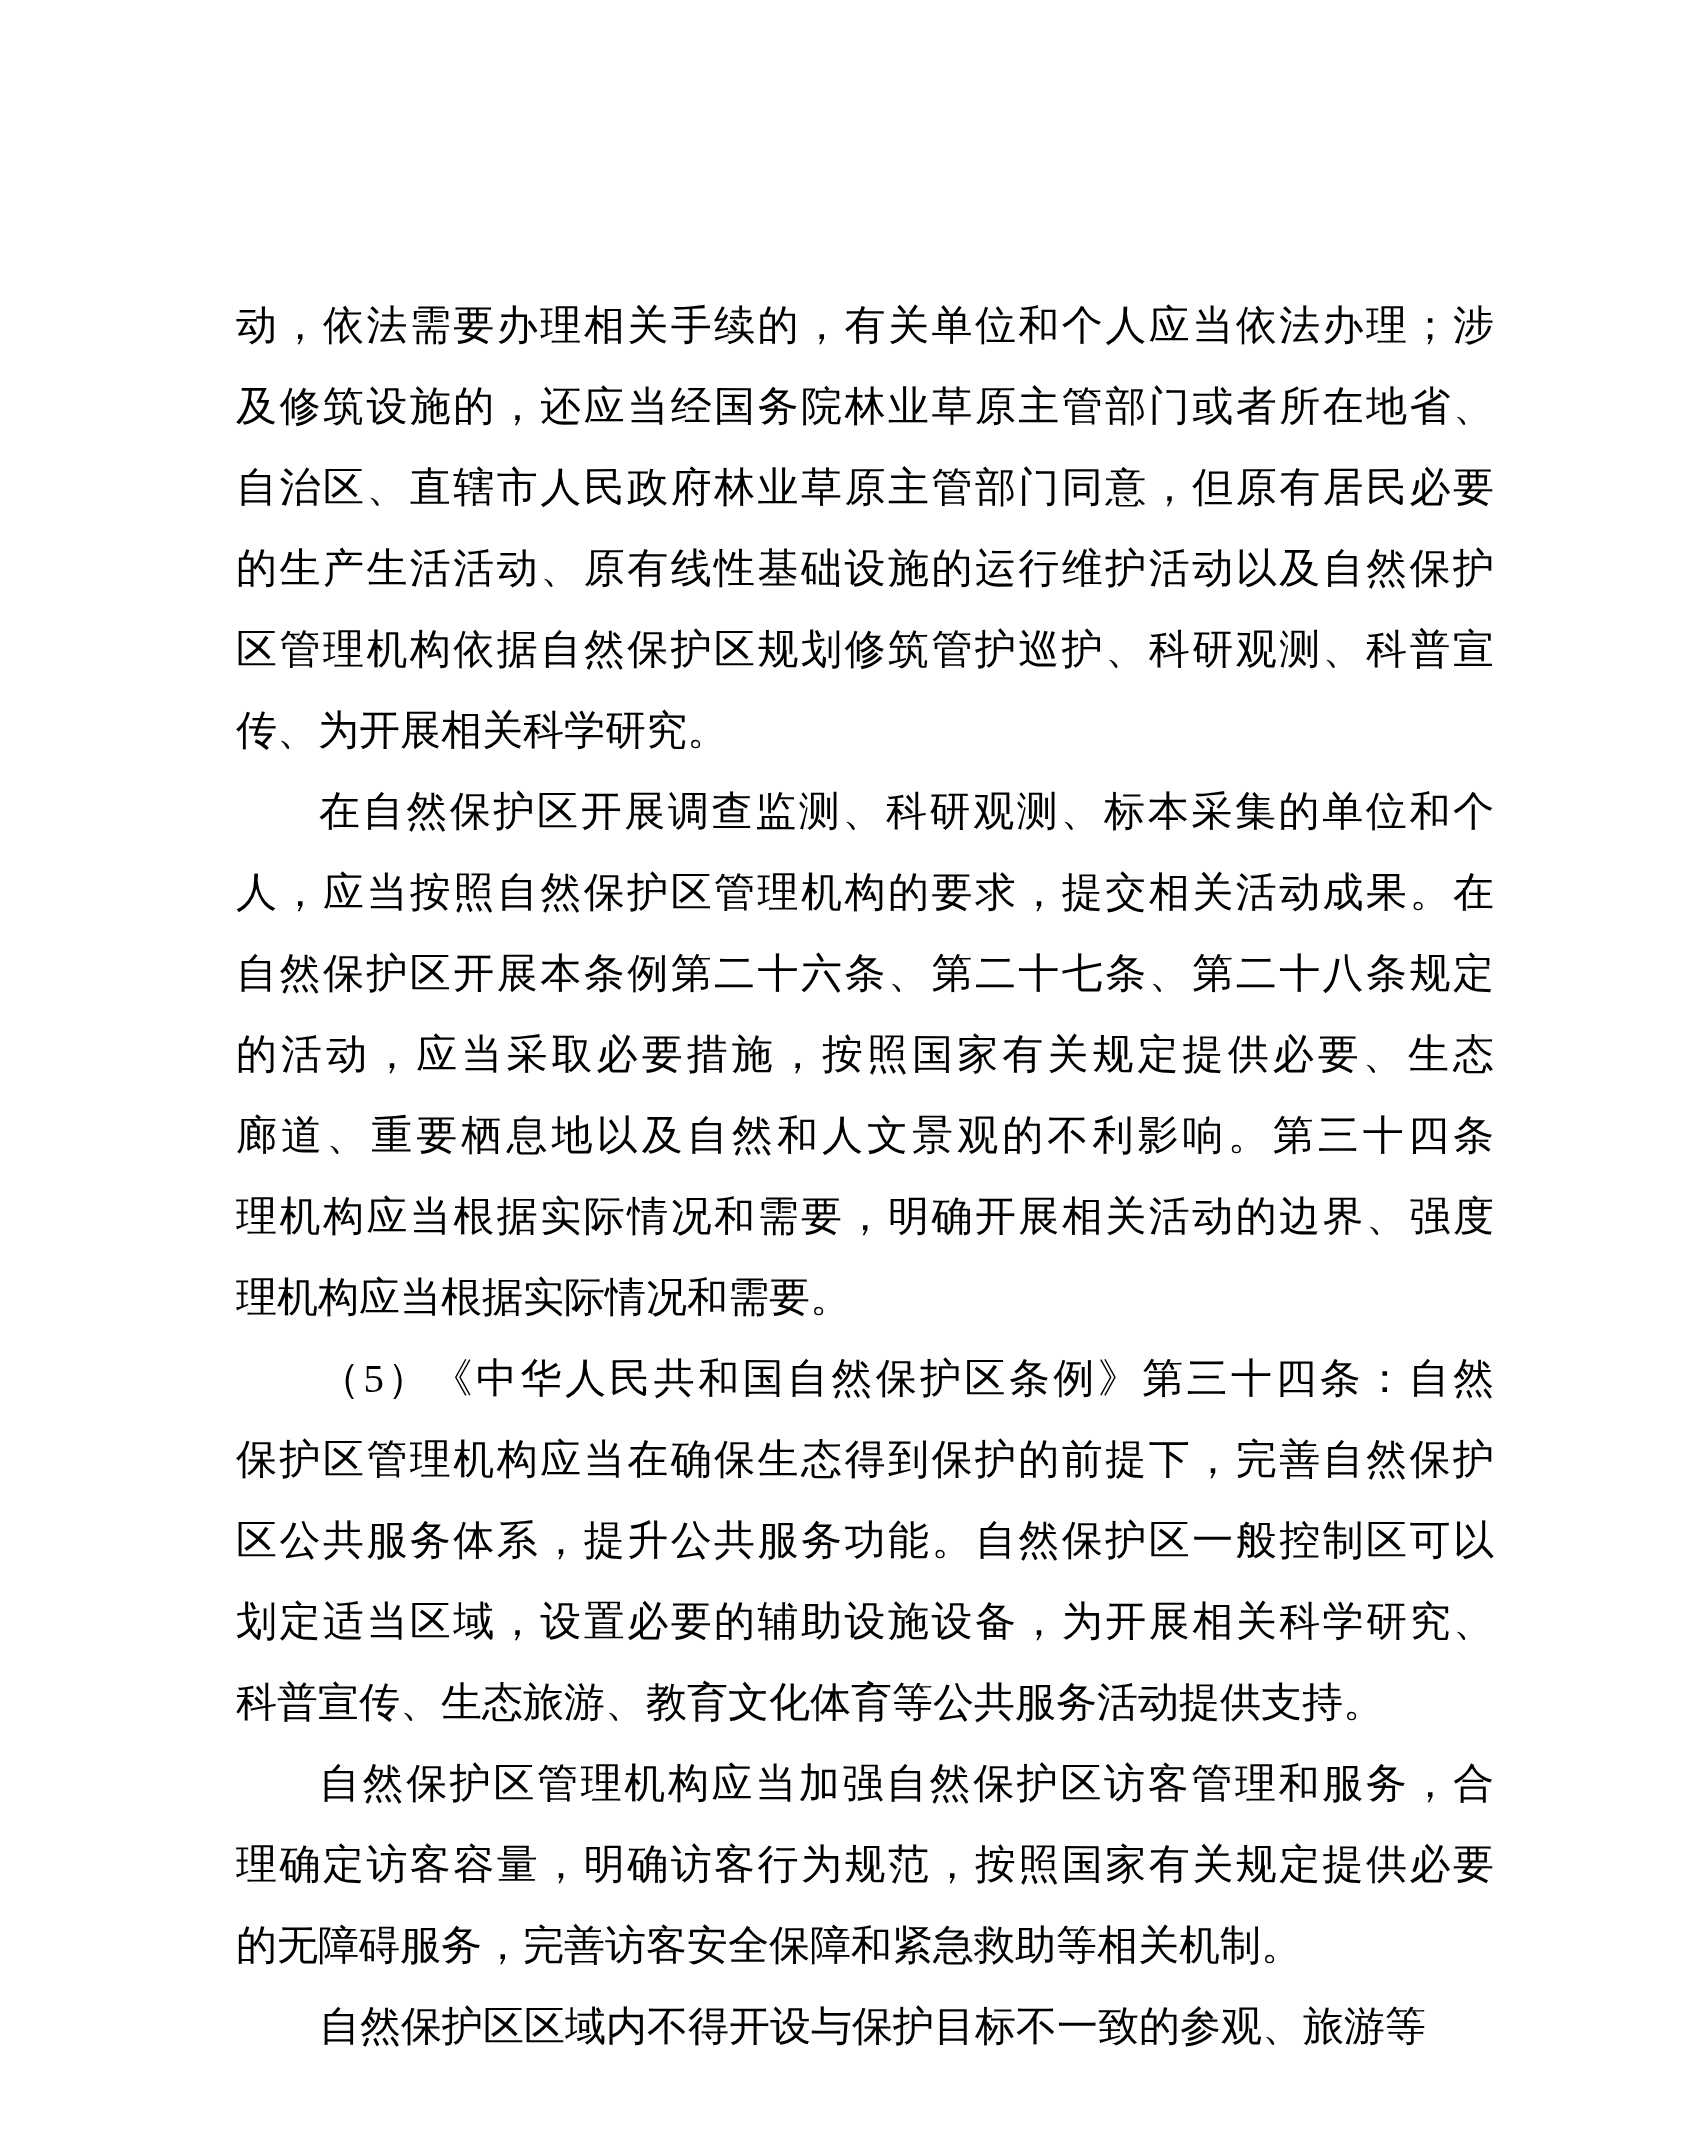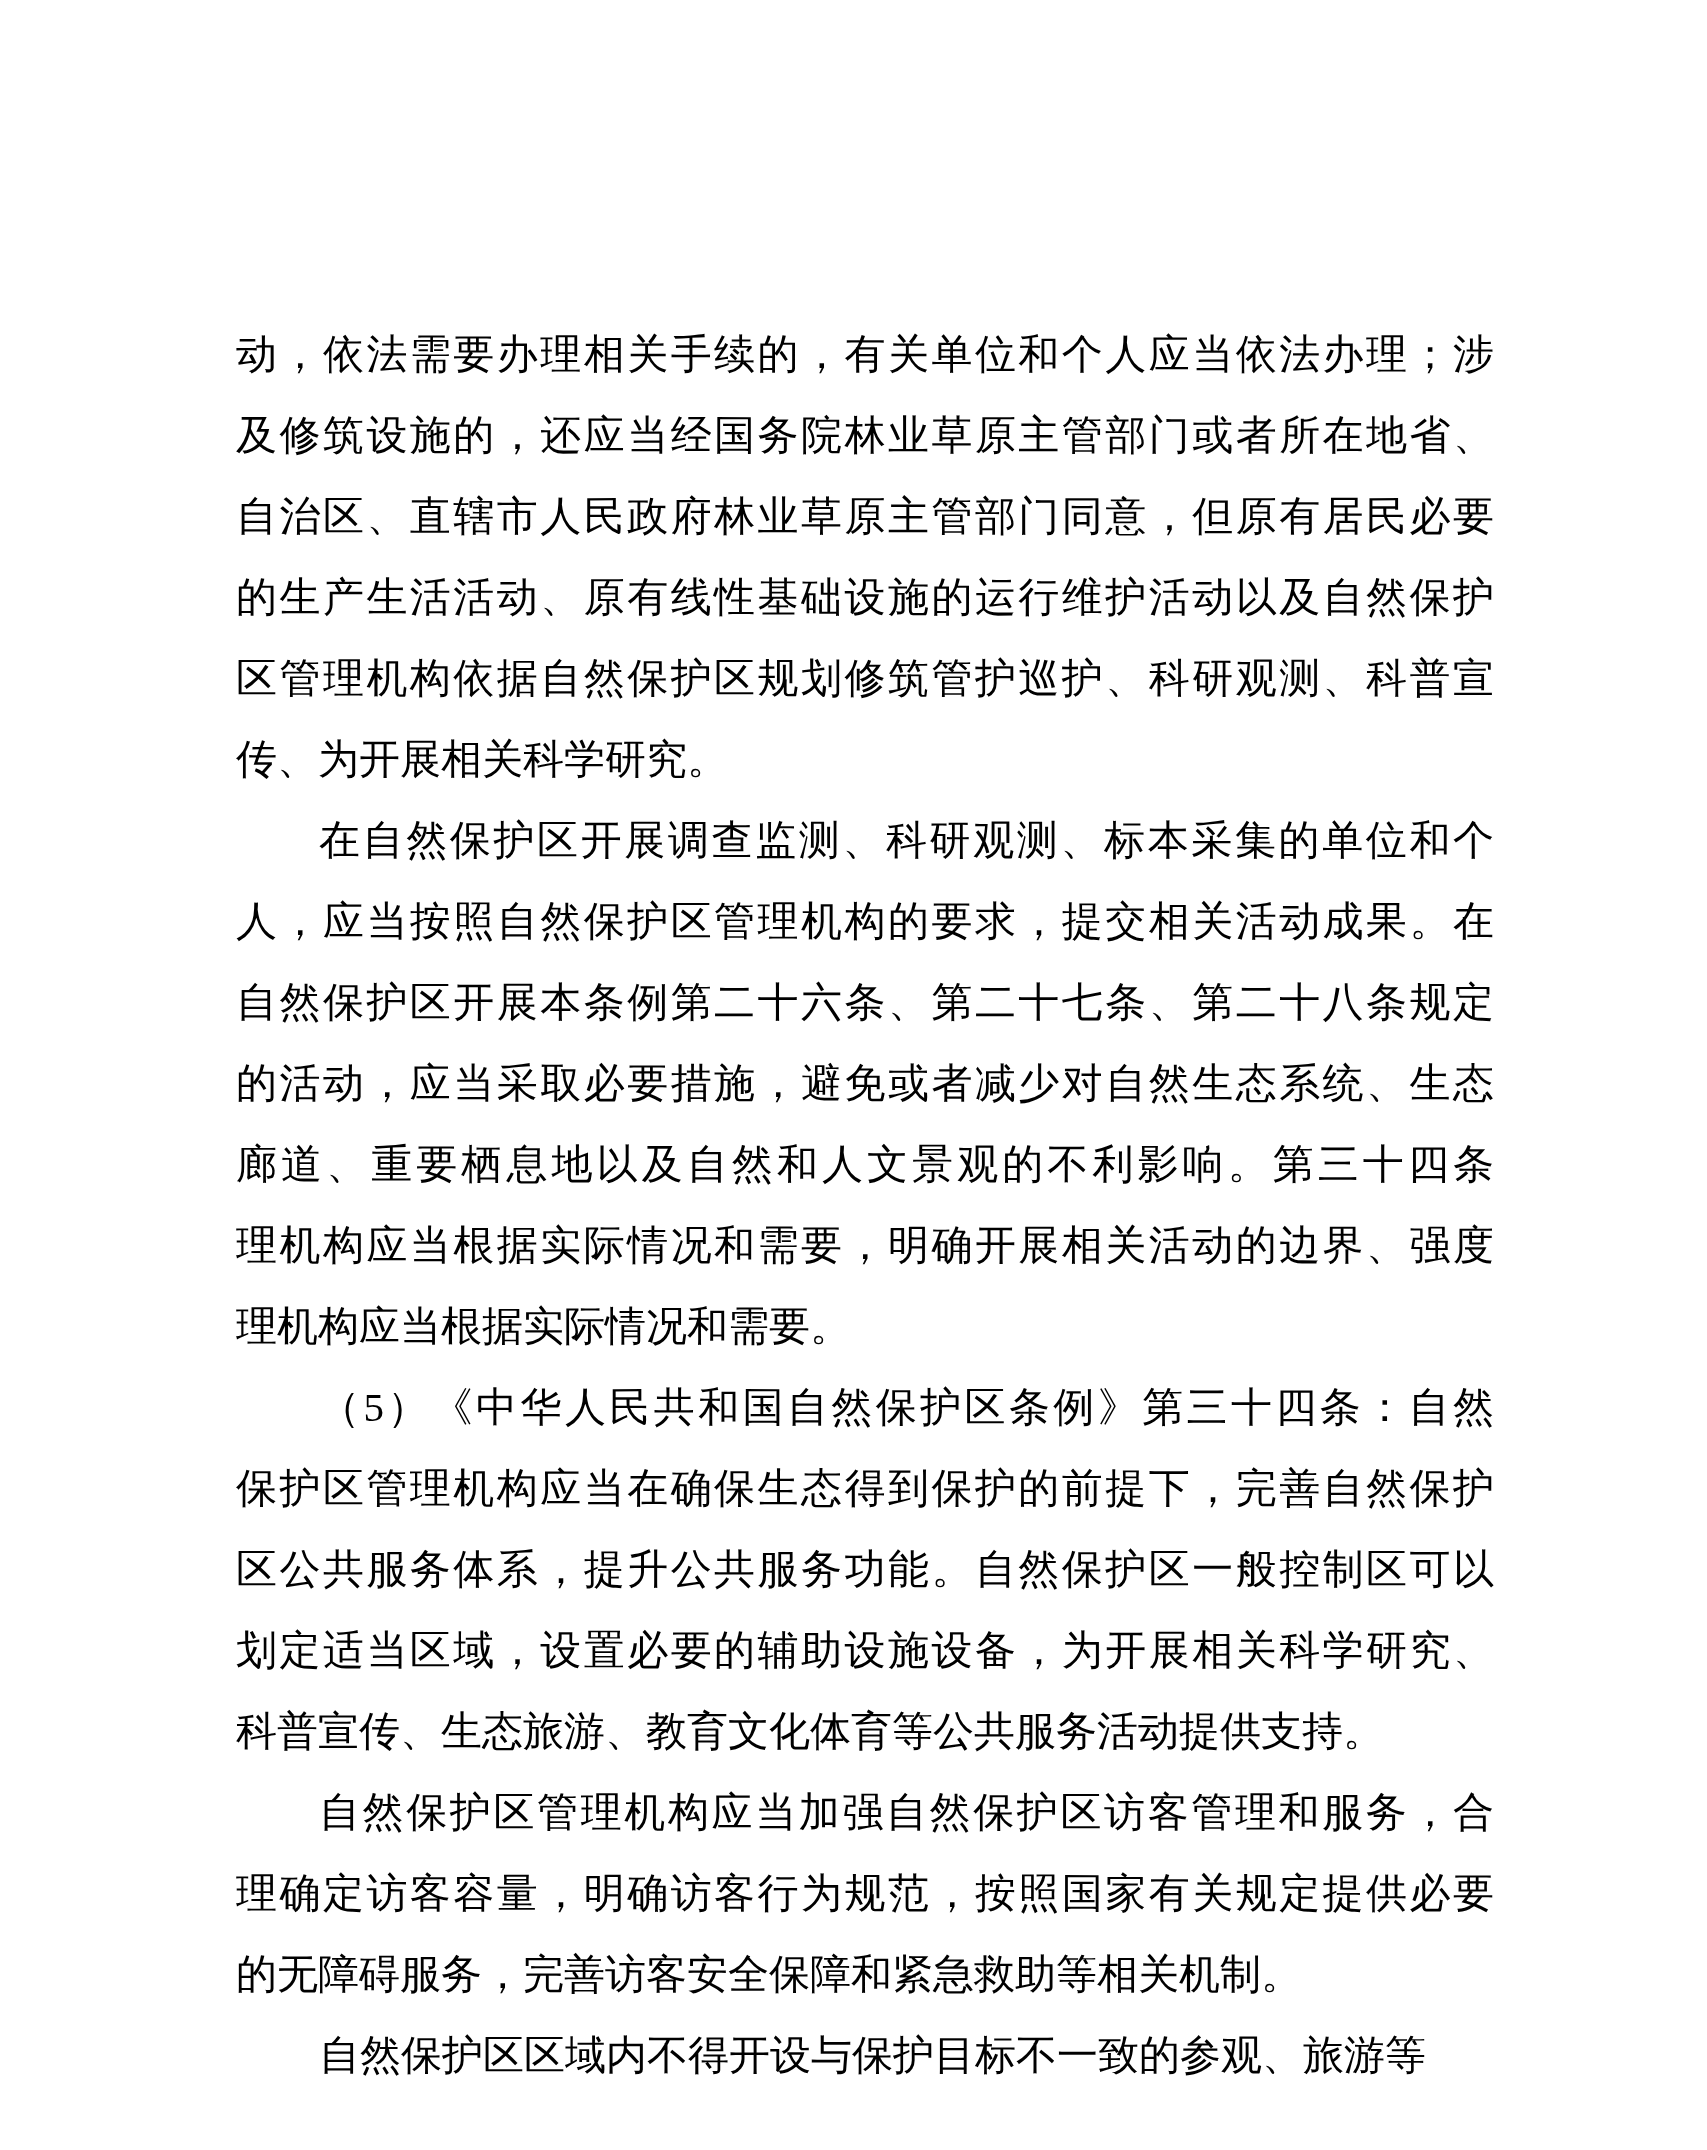--- a/index.html
+++ b/index.html
@@ -12,21 +12,21 @@
     width: 1707px;
     height: 2414px;
     background: #ffffff;
     color: #000000;
     font-family: "Liberation Serif", "DejaVu Serif", serif;
     overflow: hidden;
   }
   .text-block {
     position: absolute;
     left: 236px;
-    top: 314px;
+    top: 285px;
     width: 1258px;
   }
   .line {
     font-size: 41px;
     line-height: 81px;
     letter-spacing: 0;
     text-align: justify;
     text-align-last: justify;
     text-justify: inter-character;
     white-space: normal;
@@ -48,21 +48,21 @@
     <div class="line">动，依法需要办理相关手续的，有关单位和个人应当依法办理；涉</div>
     <div class="line">及修筑设施的，还应当经国务院林业草原主管部门或者所在地省、</div>
     <div class="line">自治区、直辖市人民政府林业草原主管部门同意，但原有居民必要</div>
     <div class="line">的生产生活活动、原有线性基础设施的运行维护活动以及自然保护</div>
     <div class="line">区管理机构依据自然保护区规划修筑管护巡护、科研观测、科普宣</div>
     <div class="line para-end">传、为开展相关科学研究。</div>
 
     <div class="line indent">在自然保护区开展调查监测、科研观测、标本采集的单位和个</div>
     <div class="line">人，应当按照自然保护区管理机构的要求，提交相关活动成果。在</div>
     <div class="line">自然保护区开展本条例第二十六条、第二十七条、第二十八条规定</div>
-    <div class="line">的活动，应当采取必要措施，避免或者减少对自然生态系统、生态</div>
+    <div class="line">的活动，应当采取必要措施，按照国家有关规定提供必要、生态</div>
     <div class="line">廊道、重要栖息地以及自然和人文景观的不利影响。第三十四条</div>
     <div class="line">理机构应当根据实际情况和需要，明确开展相关活动的边界、强度</div>
     <div class="line para-end">理机构应当根据实际情况和需要。</div>
 
     <div class="line indent">（5）《中华人民共和国自然保护区条例》第三十四条：自然</div>
     <div class="line">保护区管理机构应当在确保生态得到保护的前提下，完善自然保护</div>
     <div class="line">区公共服务体系，提升公共服务功能。自然保护区一般控制区可以</div>
     <div class="line">划定适当区域，设置必要的辅助设施设备，为开展相关科学研究、</div>
     <div class="line para-end">科普宣传、生态旅游、教育文化体育等公共服务活动提供支持。</div>
 

